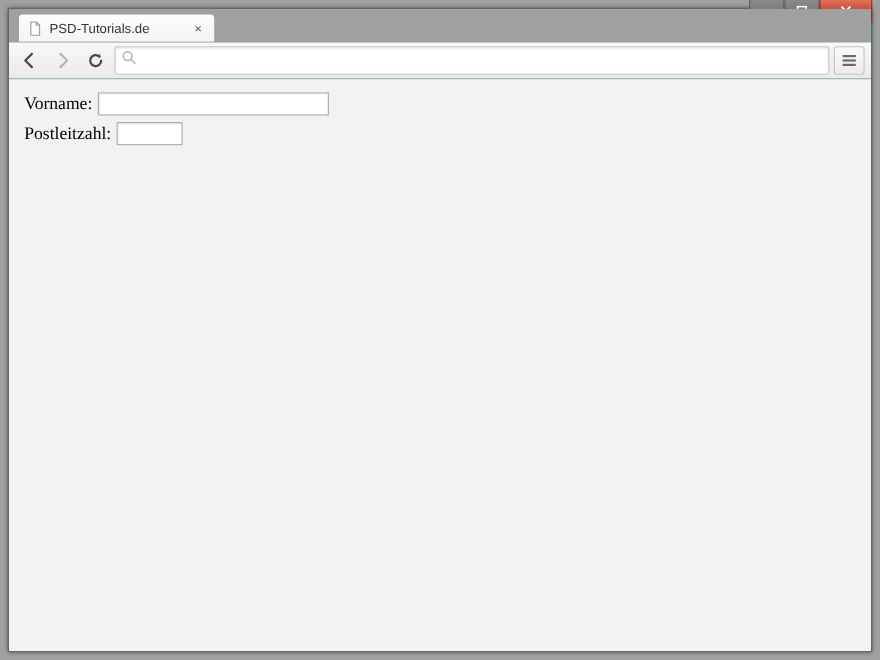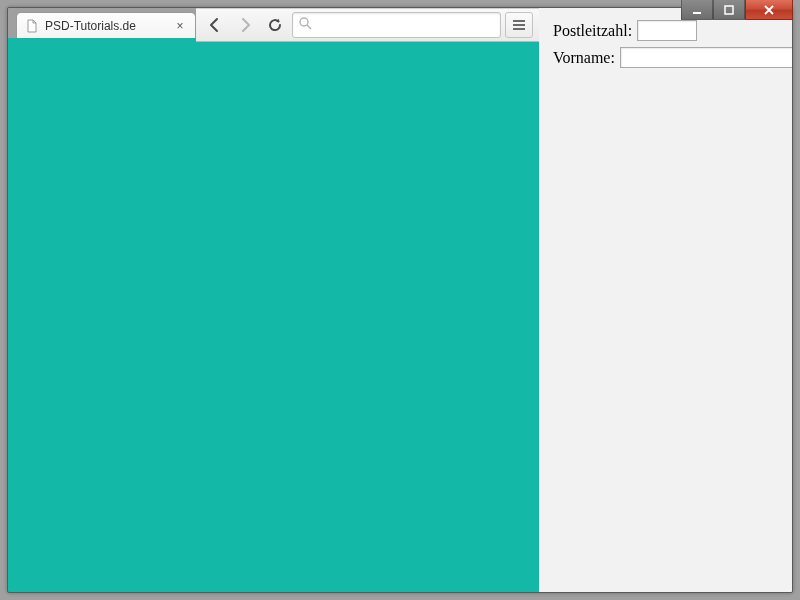--- a/index.html
+++ b/index.html
@@ -44,21 +44,21 @@
     }
     .win-btn svg { display: block; }
     .chrome-frame {
       width: 100%;
       height: 100%;
       background: #14b8a6;
       border: 1px solid #5a5a5a;
       border-radius: 2px;
       overflow: hidden;
       display: flex;
-      flex-direction: row;
+      flex-direction: column;
       box-shadow: 0 0 4px rgba(0,0,0,0.3);
     }
     .tab-strip {
       height: 30px;
       background: #a0a0a0;
       position: relative;
       display: flex;
       align-items: flex-end;
       padding-left: 8px;
     }
@@ -245,23 +245,23 @@
         <svg width="14" height="12" viewBox="0 0 14 12">
           <rect x="1" y="1" width="12" height="2" fill="#6a6a6a"></rect>
           <rect x="1" y="5" width="12" height="2" fill="#6a6a6a"></rect>
           <rect x="1" y="9" width="12" height="2" fill="#6a6a6a"></rect>
         </svg>
       </div>
     </div>
 
     <div class="content">
       <div class="form-row">
+        <label>Vorname:</label>
+        <input class="text-input input-vorname" type="text" value="" style="">
+      </div>
+      <div class="form-row">
         <label>Postleitzahl:</label>
         <input class="text-input input-plz" type="text" value="" style="">
       </div>
-      <div class="form-row">
-        <label>Vorname:</label>
-        <input class="text-input input-vorname" type="text" value="" style="">
-      </div>
     </div>
 
   </div>
 </div>
 
 </body></html>

